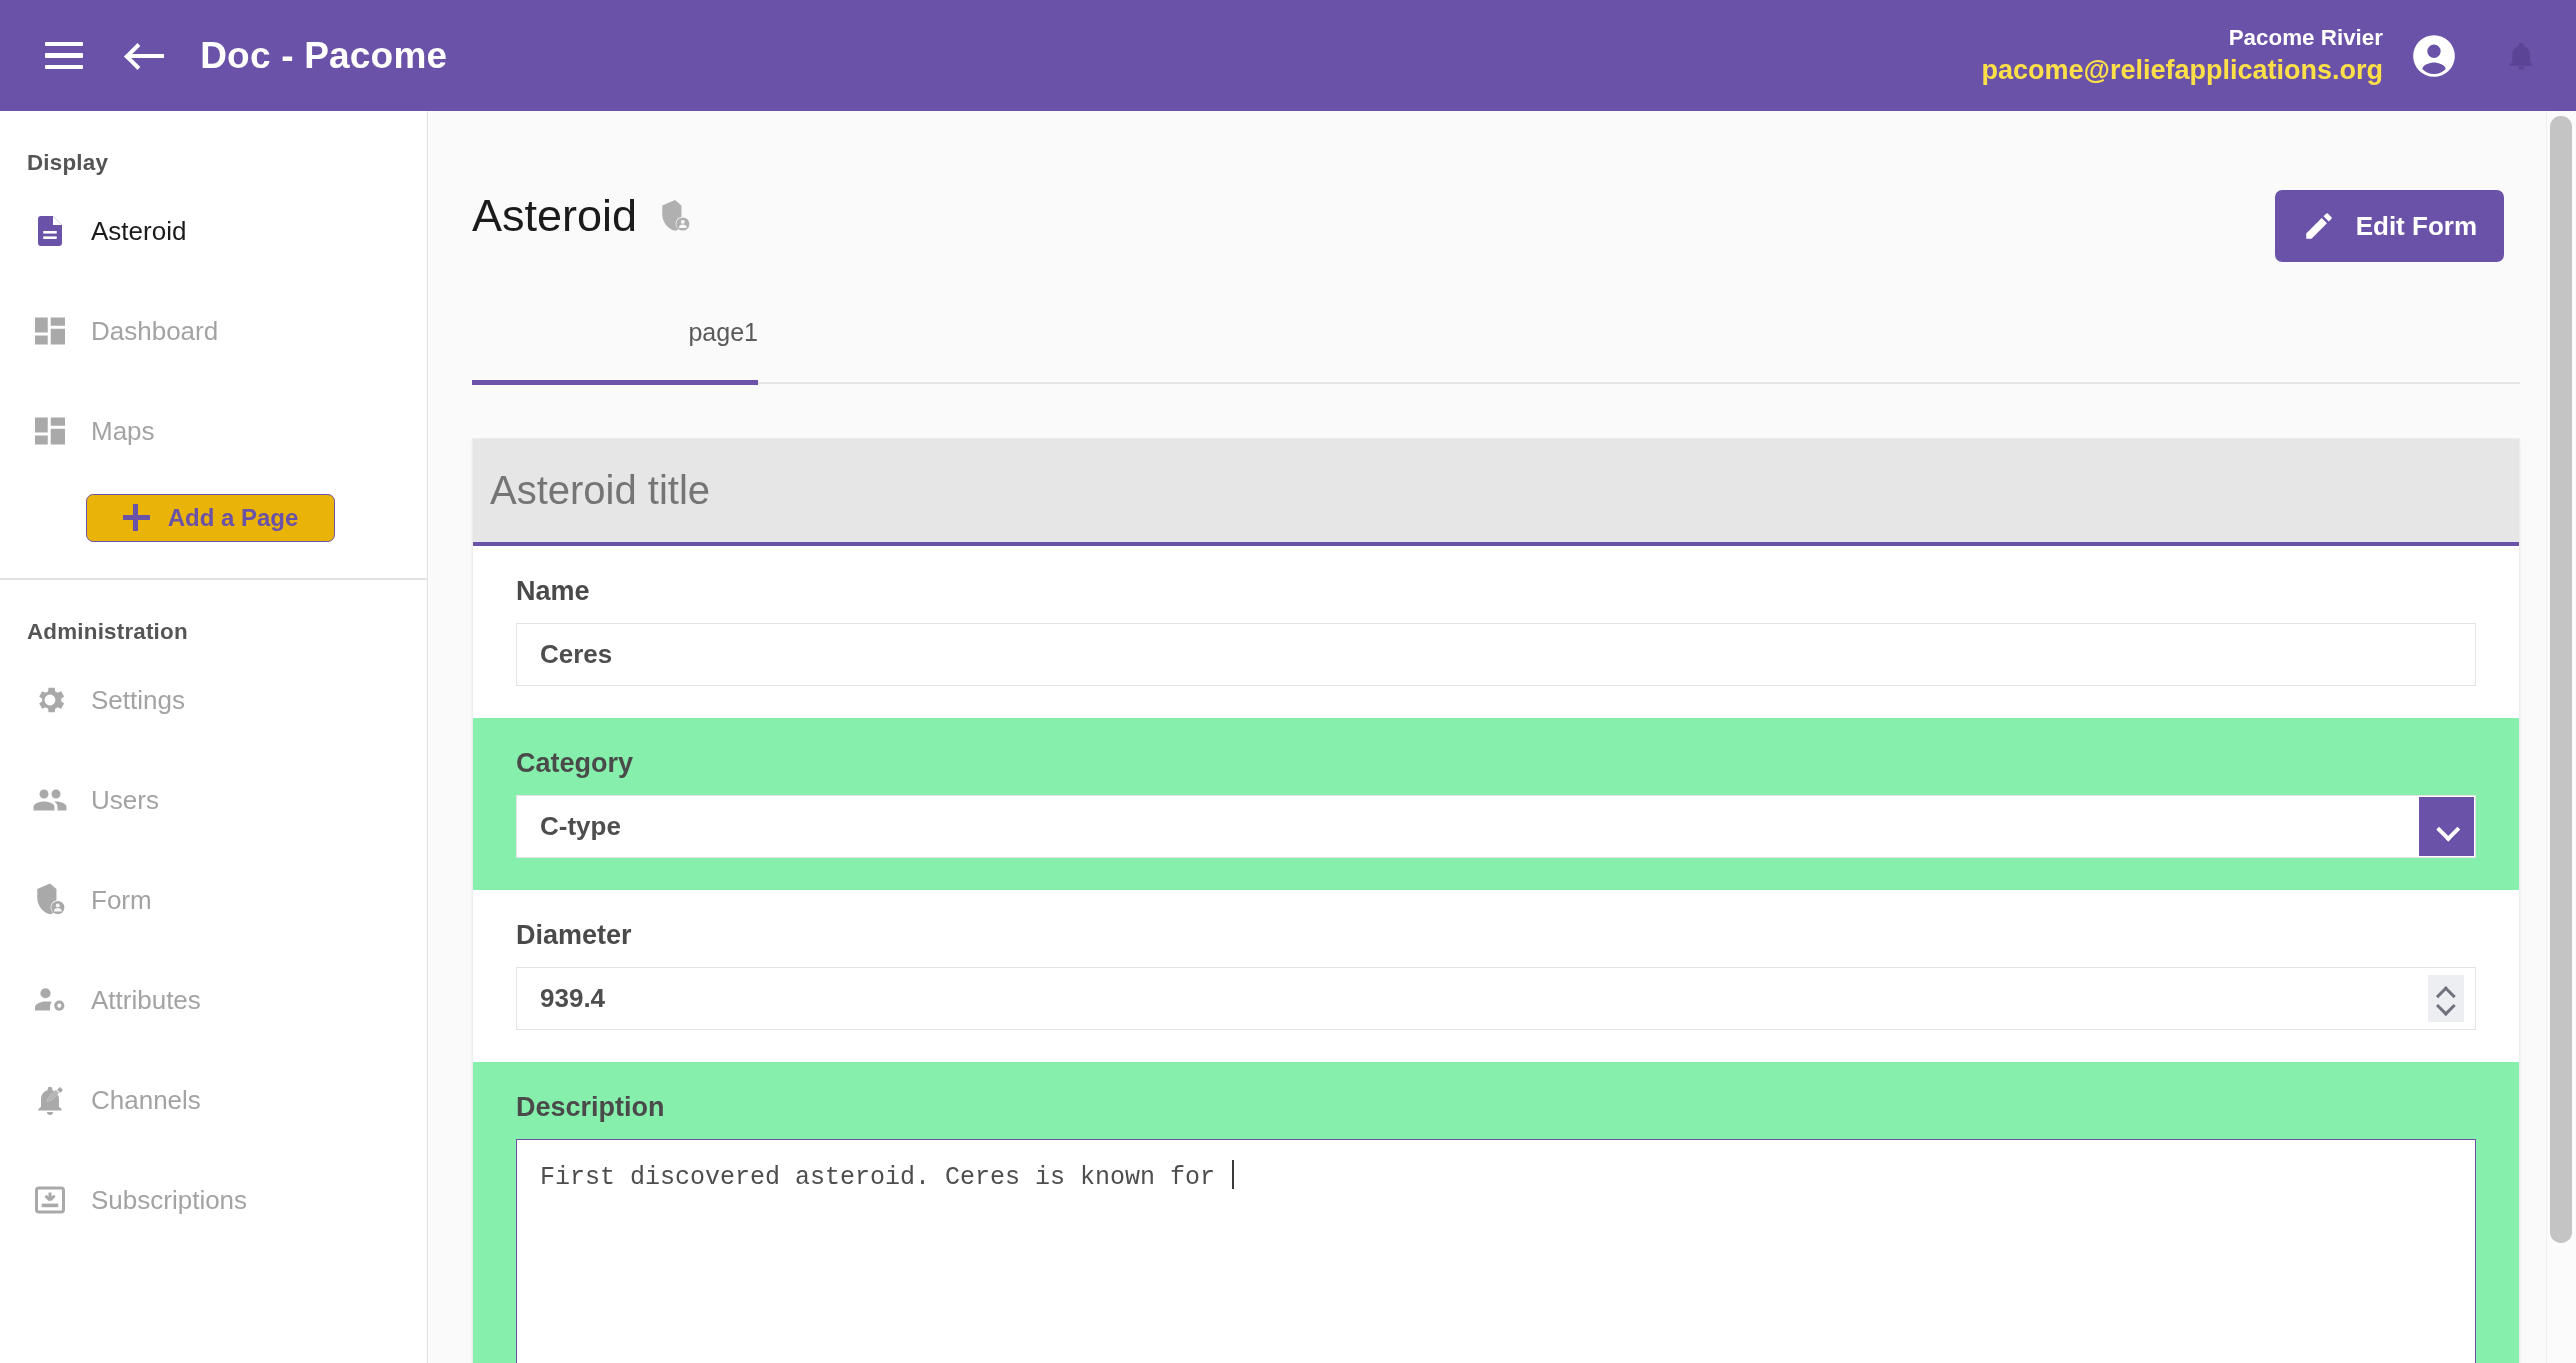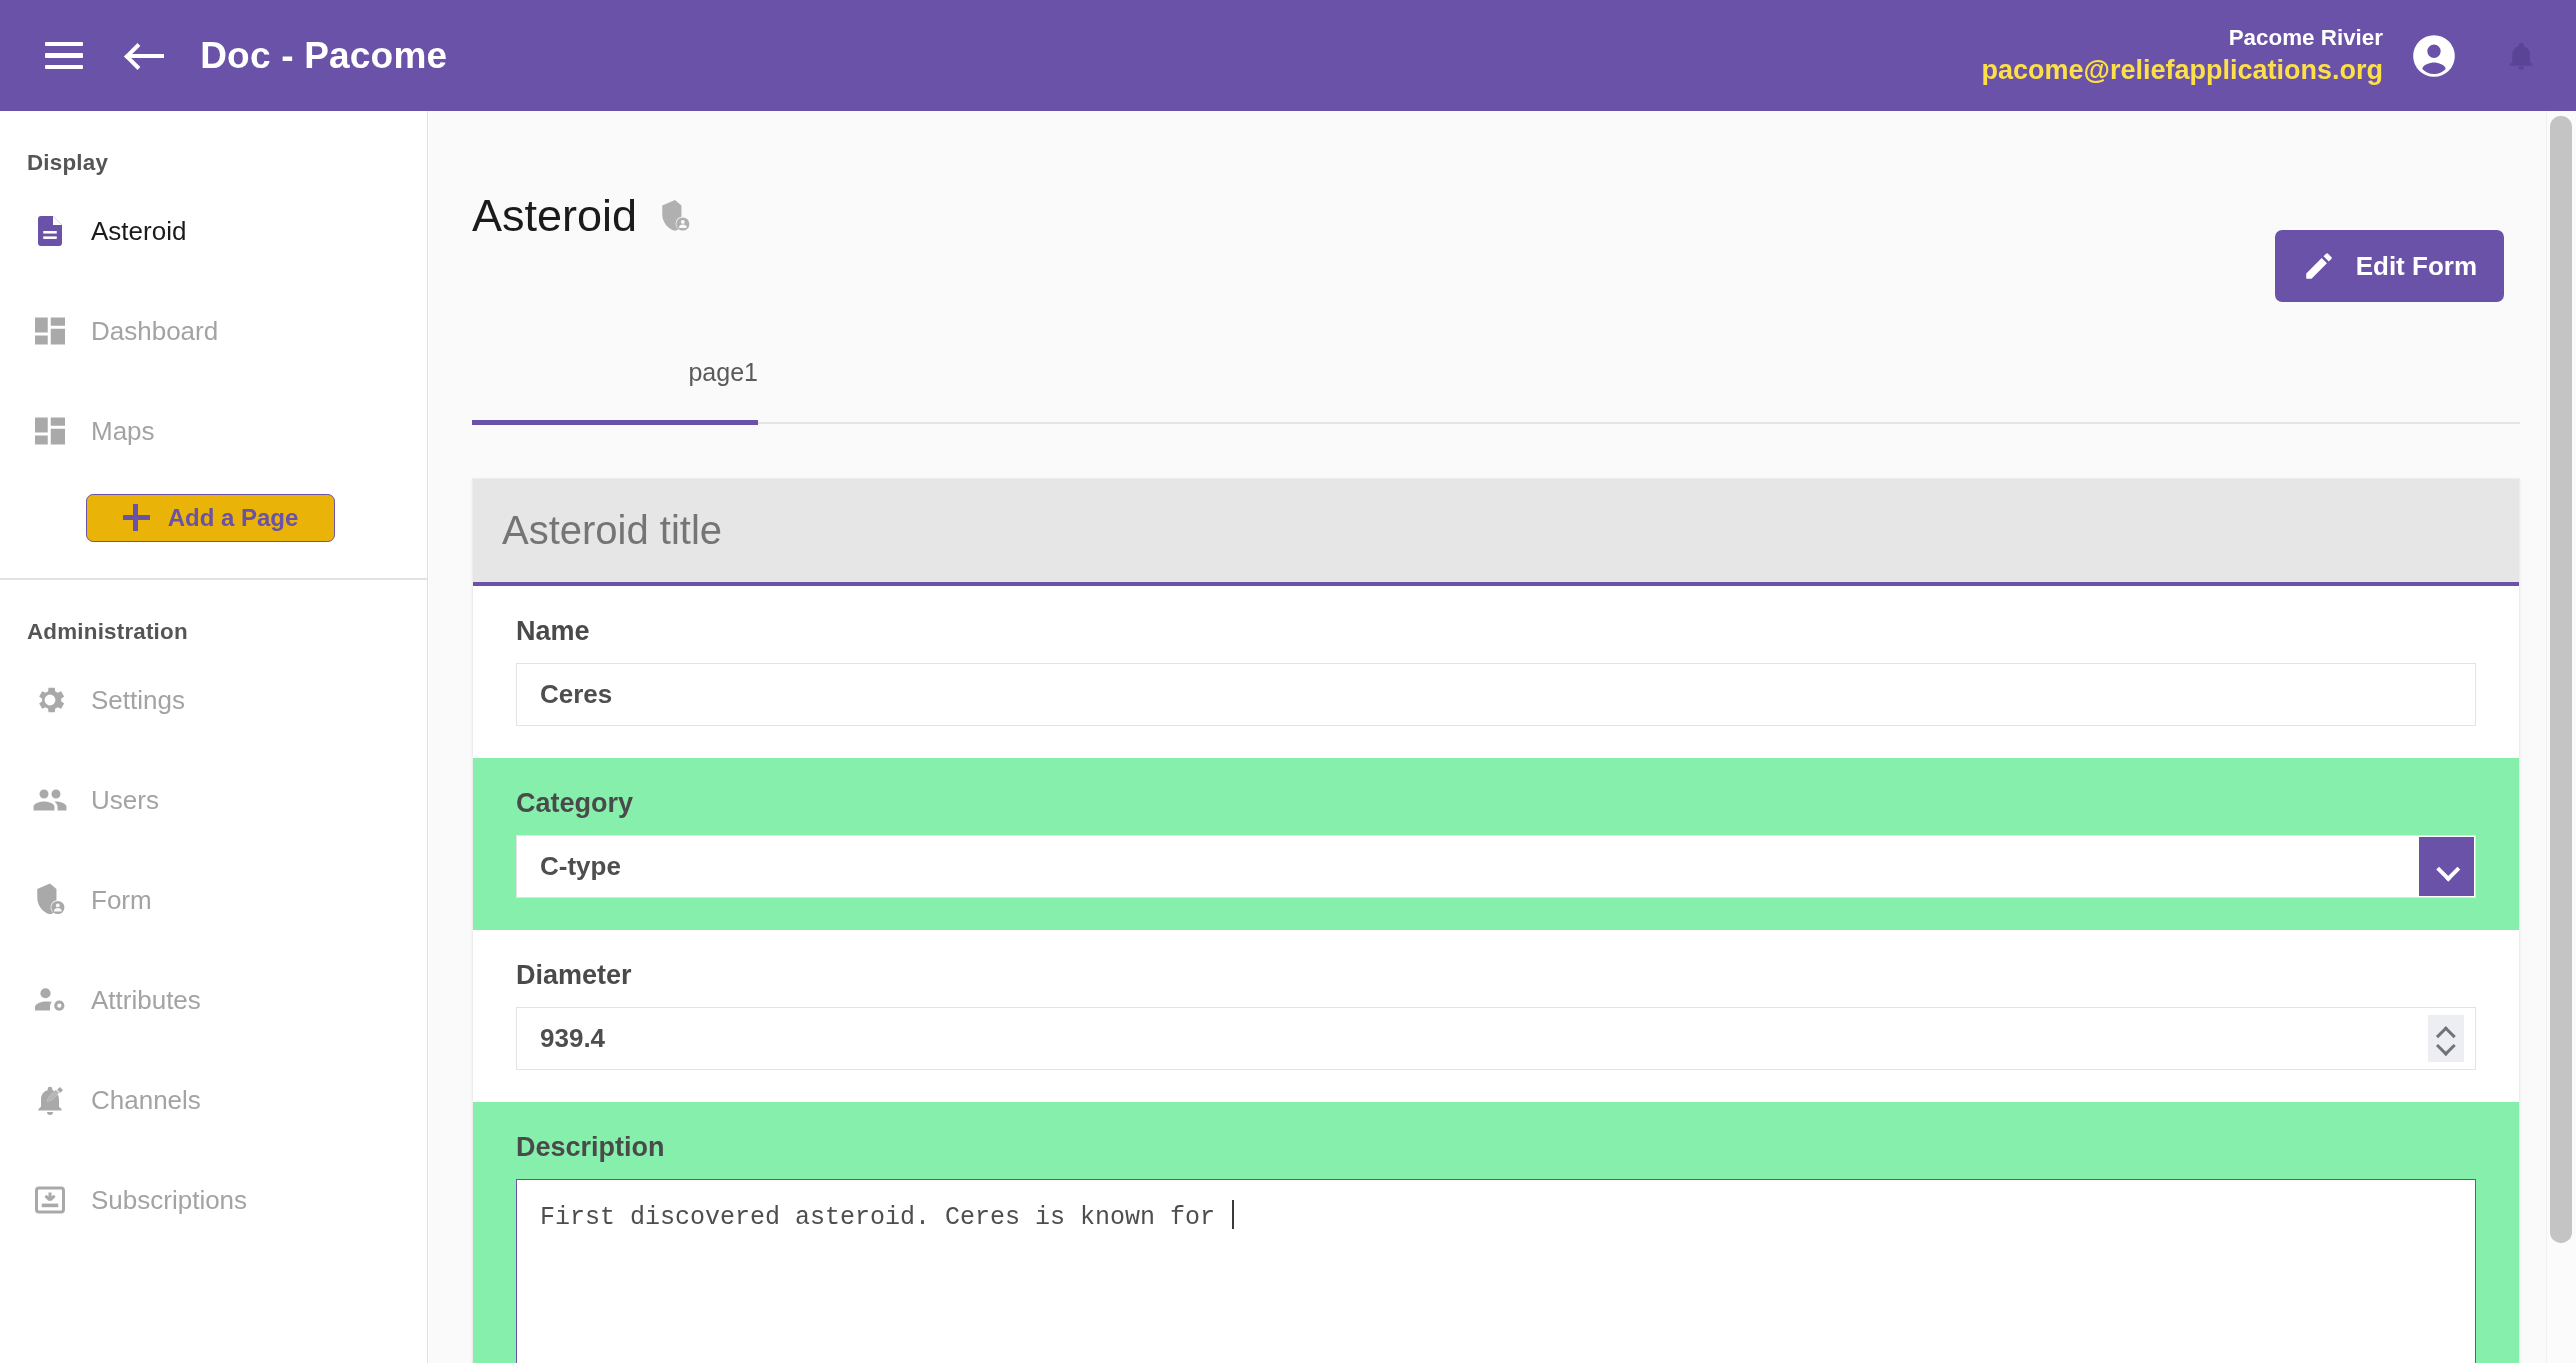--- a/index.html
+++ b/index.html
@@ -89,21 +89,21 @@
   .main-head {
     display: flex; align-items: flex-start; padding: 79px 72px 0 43px;
   }
   .page-title-row { display: flex; align-items: center; gap: 19.7px; }
   .page-title { font-size: 45px; color: #1b1b1b; font-weight: normal; }
   .shield-icon { width: 36px; height: 39px; }
   .edit-form-btn {
     margin-left: auto; display: inline-flex; align-items: center; justify-content: center; gap: 19.7px;
     width: 229px; height: 72px; background: #6a52a8; border: none; border-radius: 7.2px;
     color: #ffffff; font-size: 26px; font-weight: bold;
-    font-family: "Liberation Sans", sans-serif; cursor: pointer; margin-top: 40px;
+    font-family: "Liberation Sans", sans-serif; cursor: pointer;
   }
   .pencil-icon { width: 34px; height: 34px; }
 
   
   .tabs {
     position: relative; margin: 52px 0 0 43px; width: 2048px;
     border-bottom: 2.7px solid #e4e4e4; height: 70px;
   }
   .tab {
     display: inline-flex; align-items: flex-start; justify-content: flex-end;
@@ -115,21 +115,21 @@
     content: ""; position: absolute; left: 0; bottom: -2.7px; width: 286px; height: 4.5px; background: #6a52a8;
   }
 
   
   .form-card {
     margin: 54px 0 0 43px; width: 2048px; background: #ffffff;
     border: 0.9px solid #ececec; box-shadow: 0 0.9px 2.7px rgba(0,0,0,0.06);
   }
   .form-title-bar {
     height: 107px; background: #e6e6e6; border-bottom: 4.5px solid #6a52a8;
-    display: flex; align-items: center; padding-left: 29px;
+    display: flex; align-items: center; padding-left: 17px;
   }
   .form-title-placeholder { font-size: 40px; color: #6b6b6b; }
 
   .field-row { padding: 30px 43px 32px 43px; background: #ffffff; }
   .field-row.alt { background: #86efac; }
   .field-label {
     font-size: 27px; color: #4a4a4a; font-weight: bold; margin-bottom: 16px; display: block;
   }
   .text-input {
     width: 100%; height: 63px; background: #ffffff; border: 1.8px solid #e3e3e3;

